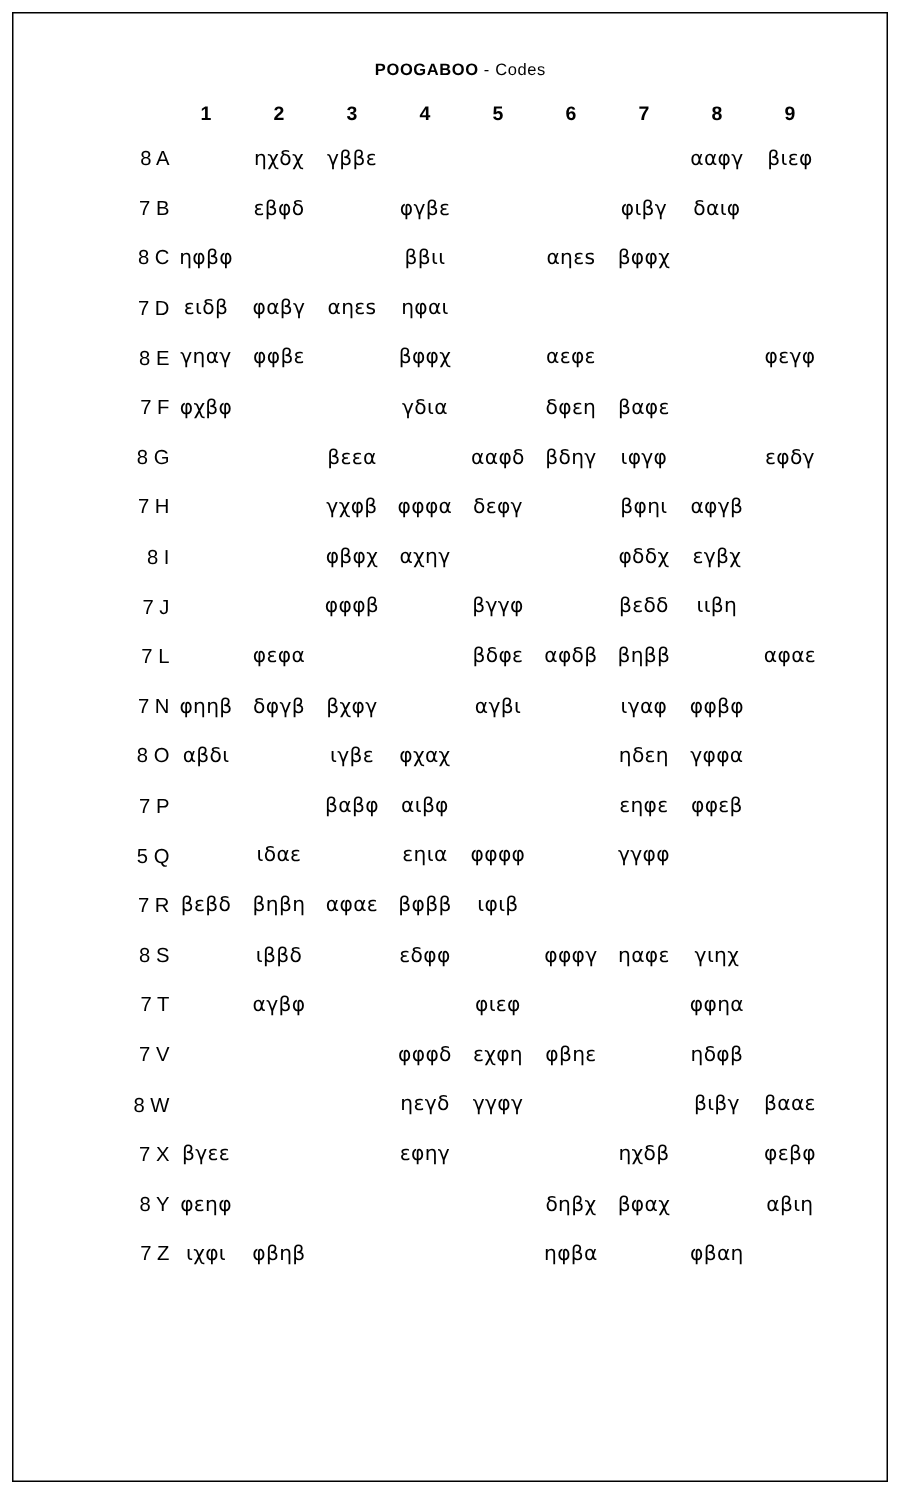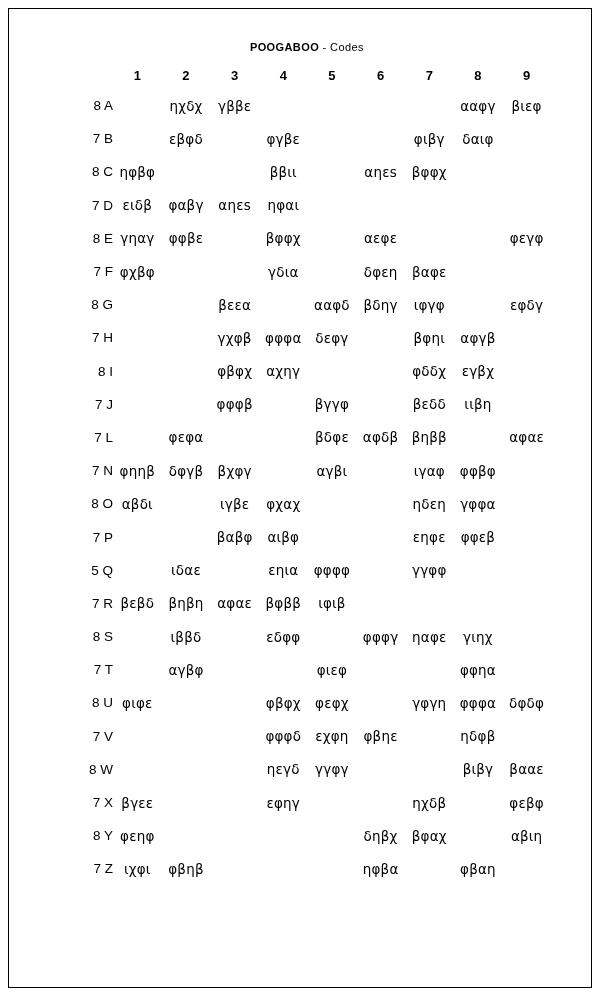--- a/index.html
+++ b/index.html
@@ -315,32 +315,20 @@
           <td class="cell">αγβφ</td>
           <td class="cell"></td>
           <td class="cell"></td>
           <td class="cell">φιεφ</td>
           <td class="cell"></td>
           <td class="cell"></td>
           <td class="cell">φφηα</td>
           <td class="cell"></td>
         </tr>
         <tr>
-          <td class="rowlabel">8 U</td>
-          <td class="cell">φιφε</td>
-          <td class="cell"></td>
-          <td class="cell"></td>
-          <td class="cell">φβφχ</td>
-          <td class="cell">φεφχ</td>
-          <td class="cell"></td>
-          <td class="cell">γφγη</td>
-          <td class="cell">φφφα</td>
-          <td class="cell">δφδφ</td>
-        </tr>
-        <tr>
           <td class="rowlabel">7 V</td>
           <td class="cell"></td>
           <td class="cell"></td>
           <td class="cell"></td>
           <td class="cell">φφφδ</td>
           <td class="cell">εχφη</td>
           <td class="cell">φβηε</td>
           <td class="cell"></td>
           <td class="cell">ηδφβ</td>
           <td class="cell"></td>

